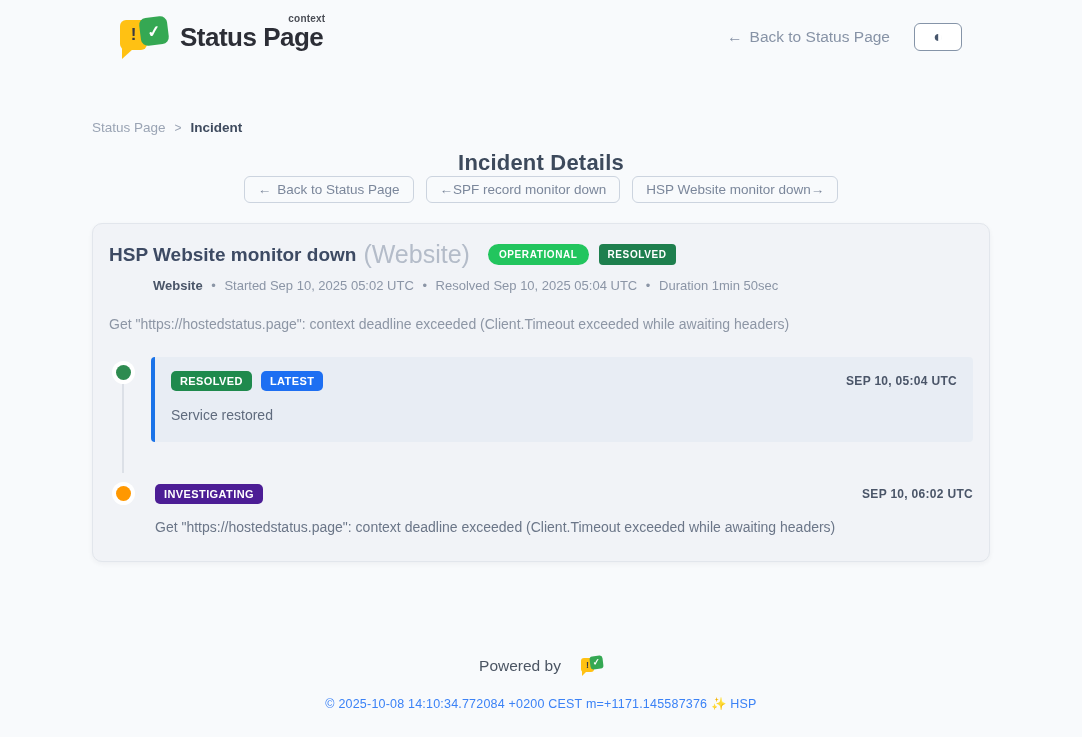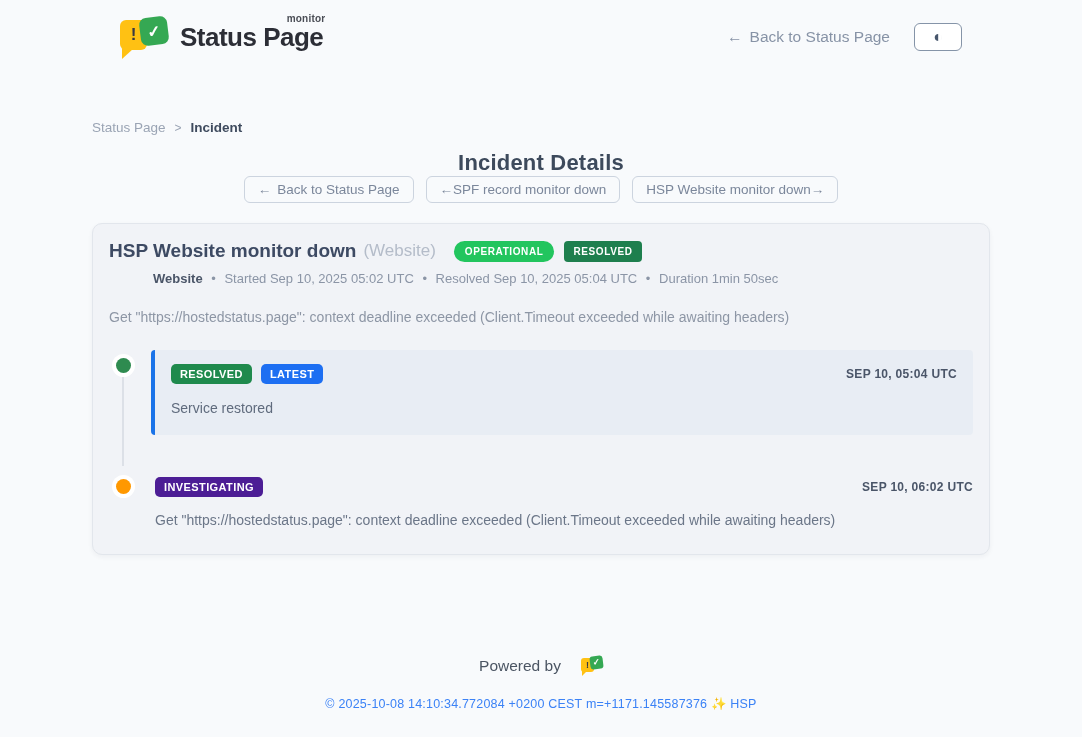--- a/index.html
+++ b/index.html
@@ -58,21 +58,21 @@
   }
   .nav-btn .arr-l-sp { margin-right:6px; }
 
   
   .card {
     margin-top:20px; background:#f1f3f7; border:1px solid #e2e6ec; border-radius:10px;
     box-shadow:0 2px 5px rgba(30,40,60,0.05); padding:16px 16px 26px;
   }
   .card-title-row { display:flex; align-items:center; flex-wrap:wrap; }
   .card-title { font-size:19px; font-weight:700; color:#3d4a63; }
-  .card-component { font-size:17px; font-weight:400; color:#b4bcc9; margin-left:7px; }
+  .card-component { font-size:25px; font-weight:400; color:#b4bcc9; margin-left:7px; }
   .badge-pill {
     margin-left:18px; background:#22c55e; color:#fff; font-size:10px; font-weight:700;
     letter-spacing:0.6px; padding:5px 11px; border-radius:999px;
   }
   .badge-resolved-hdr {
     margin-left:10px; background:#1e7f4e; color:#fff; font-size:10px; font-weight:700;
     letter-spacing:0.6px; padding:5px 9px; border-radius:4px;
   }
   .meta { margin-top:9px; font-size:13px; color:#8b95a6; }
   .meta .strong { color:#4a5568; font-weight:700;margin-left:44px; }
@@ -124,21 +124,21 @@
 
 <header>
   <div class="container header-inner">
     <div class="brand">
       <div class="logo-icon">
         <div class="logo-yellow">!</div>
         <div class="logo-green">✓</div>
       </div>
       <div class="brand-text">
         <span>Status Page</span>
-        <span class="brand-tag">monitor</span>
+        <span class="brand-tag">context</span>
       </div>
     </div>
     <div class="header-right">
       <a class="back-link">
         <span>←</span>
         <span>Back to Status Page</span>
       </a>
       <button class="theme-btn">
         <span>◐</span>
       </button>

